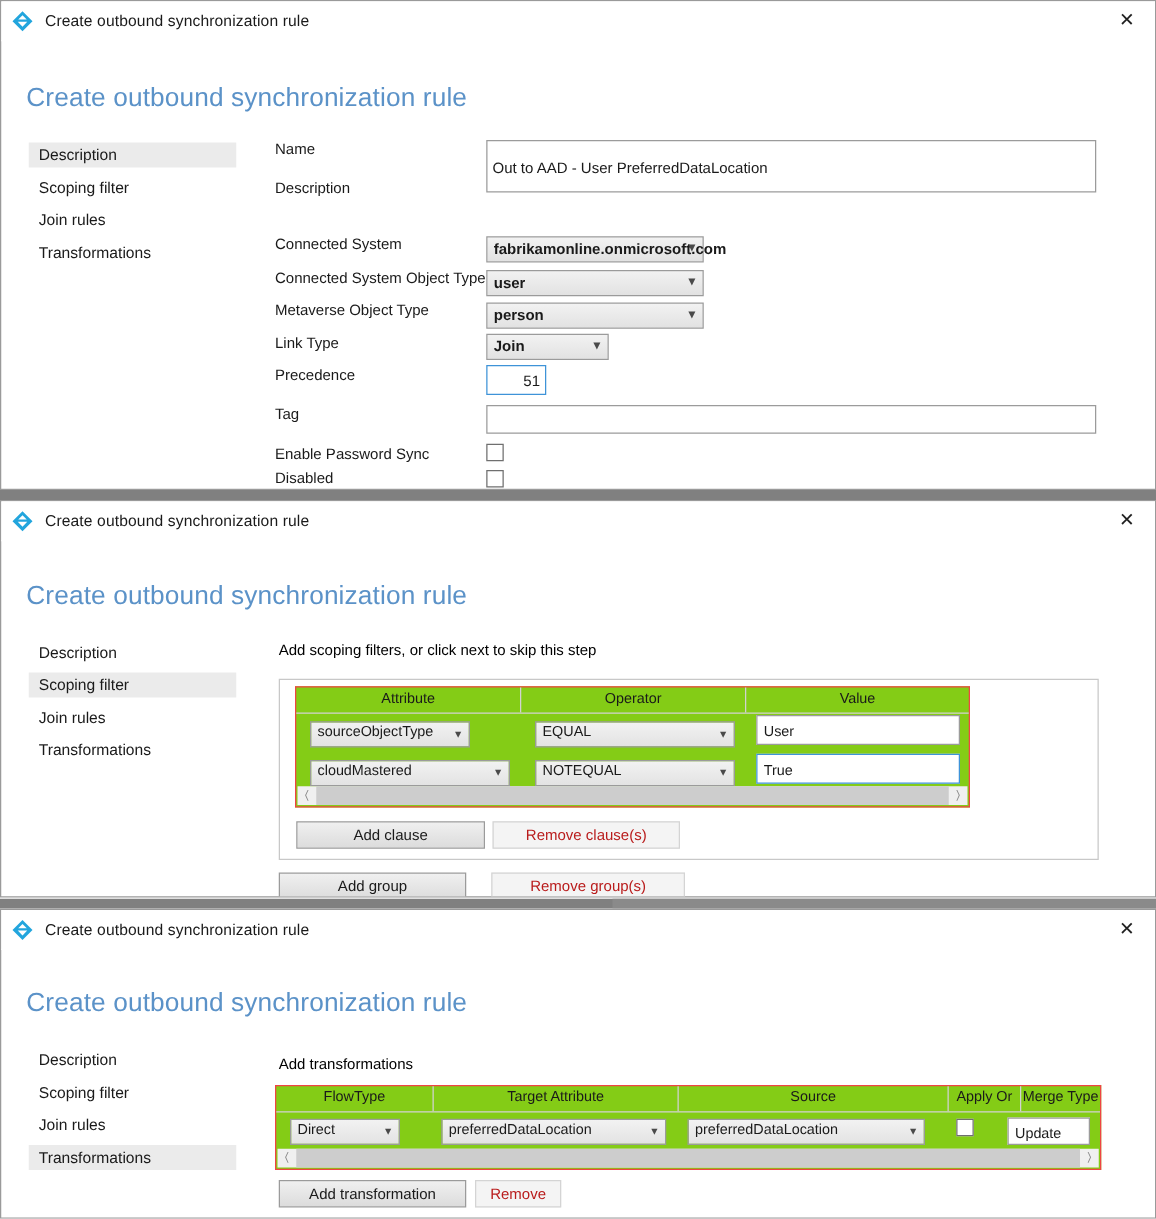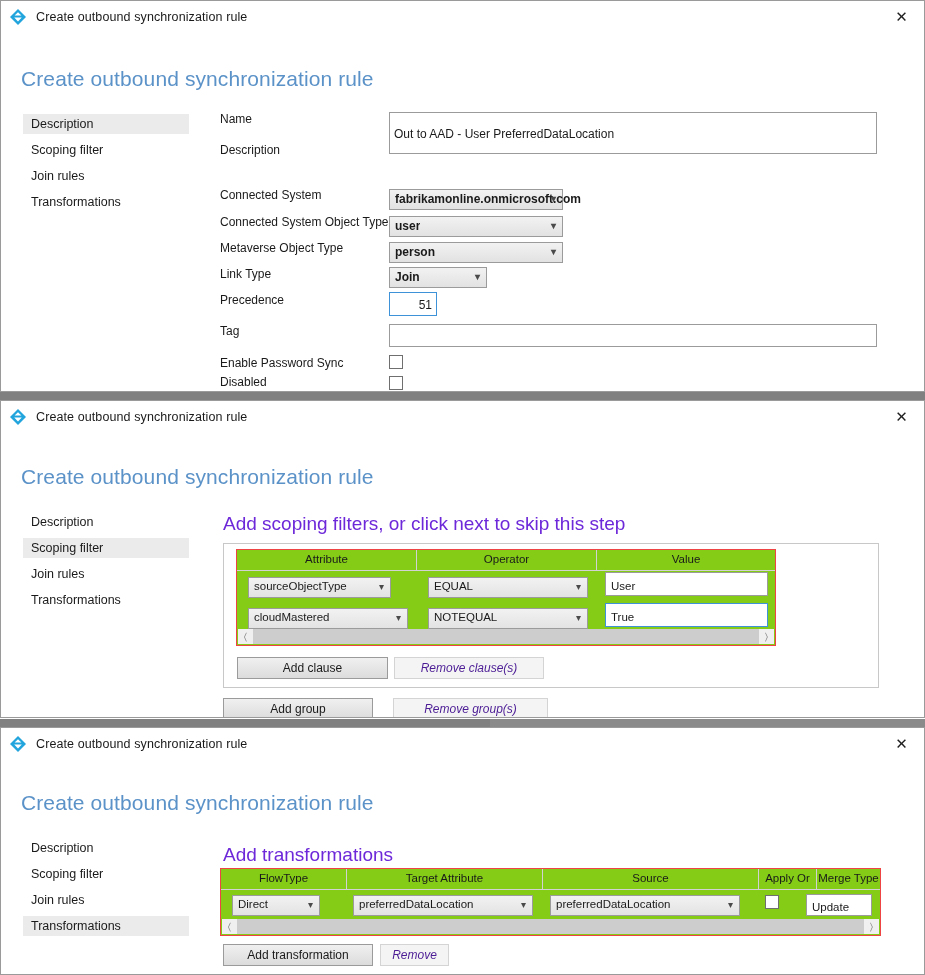--- a/index.html
+++ b/index.html
@@ -156,22 +156,22 @@
     width: 14px; height: 14px;
     box-sizing: border-box;
     border: 1px solid #6f6f6f;
     background: #ffffff;
     cursor: default;
   }
 
   
   .content-heading {
     position: absolute;
-    font-size: 19px;
-    color: #6d28d9;
+    font-size: 12px;
+    color: #000000;
     white-space: nowrap;
   }
 
   
   .groupbox {
     position: absolute;
     box-sizing: border-box;
     border: 1px solid #c8c8c8;
     background: #ffffff;
   }
@@ -230,22 +230,21 @@
     font-size: 12px;
     color: #1a1a1a;
     text-align: center;
     cursor: default;
     display: flex; align-items: center; justify-content: center;
     padding: 0;
   }
   .btn.disabled {
     background: #f4f4f4;
     border: 1px solid #d4d4d4;
-    color: #4c1d95;
-    font-style: italic;
+    color: #b91c1c;
   }
   .btn .ak { text-decoration: underline; }
 
   .cell-combo {
     position: absolute;
     box-sizing: border-box;
     border: 1px solid #9b9b9b;
     background: linear-gradient(#f2f2f2, #e3e3e3);
     height: 21px;
     font-size: 11.5px;
@@ -363,21 +362,21 @@
 
     <div class="groupbox" style="left:222px; top:142px; width:656px; height:145px;"></div>
 
     <div class="grid" style="left:235px; top:148px; width:540px; height:97px;">
       <div class="grid-head">
         <div class="hcell" style="width:180px;">Attribute</div>
         <div class="hcell" style="width:180px;">Operator</div>
         <div class="hcell" style="width:178px;">Value</div>
       </div>
 
-      <div class="cell-combo" style="left:11px; top:27px; width:143px;">
+      <div class="cell-combo" style="left:11px; top:27px; width:128px;">
         <span class="cb-text">sourceObjectType</span>
         <span class="cb-arrow">▾</span>
       </div>
       <div class="cell-combo" style="left:191px; top:27px; width:160px;">
         <span class="cb-text">EQUAL</span>
         <span class="cb-arrow">▾</span>
       </div>
       <input class="cell-txt" style="left: 368px; top: 22px; width: 163px; height: 24px;" readonly="" value="User">
 
       <div class="cell-combo" style="left:11px; top:58px; width:160px;">

